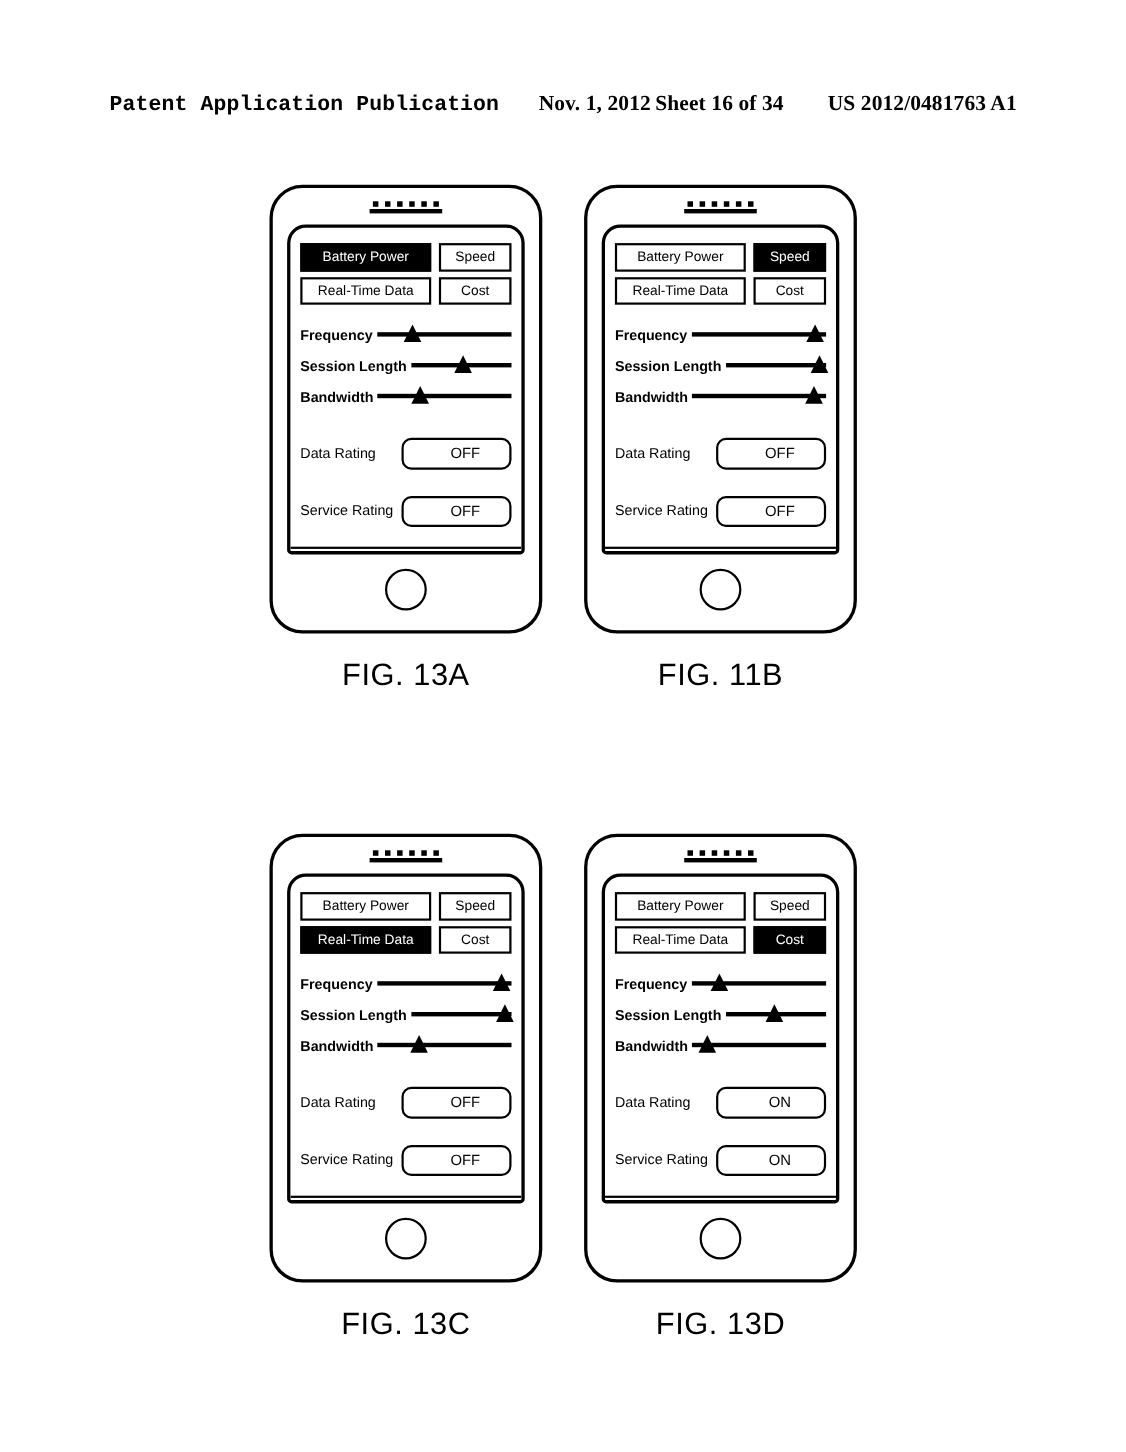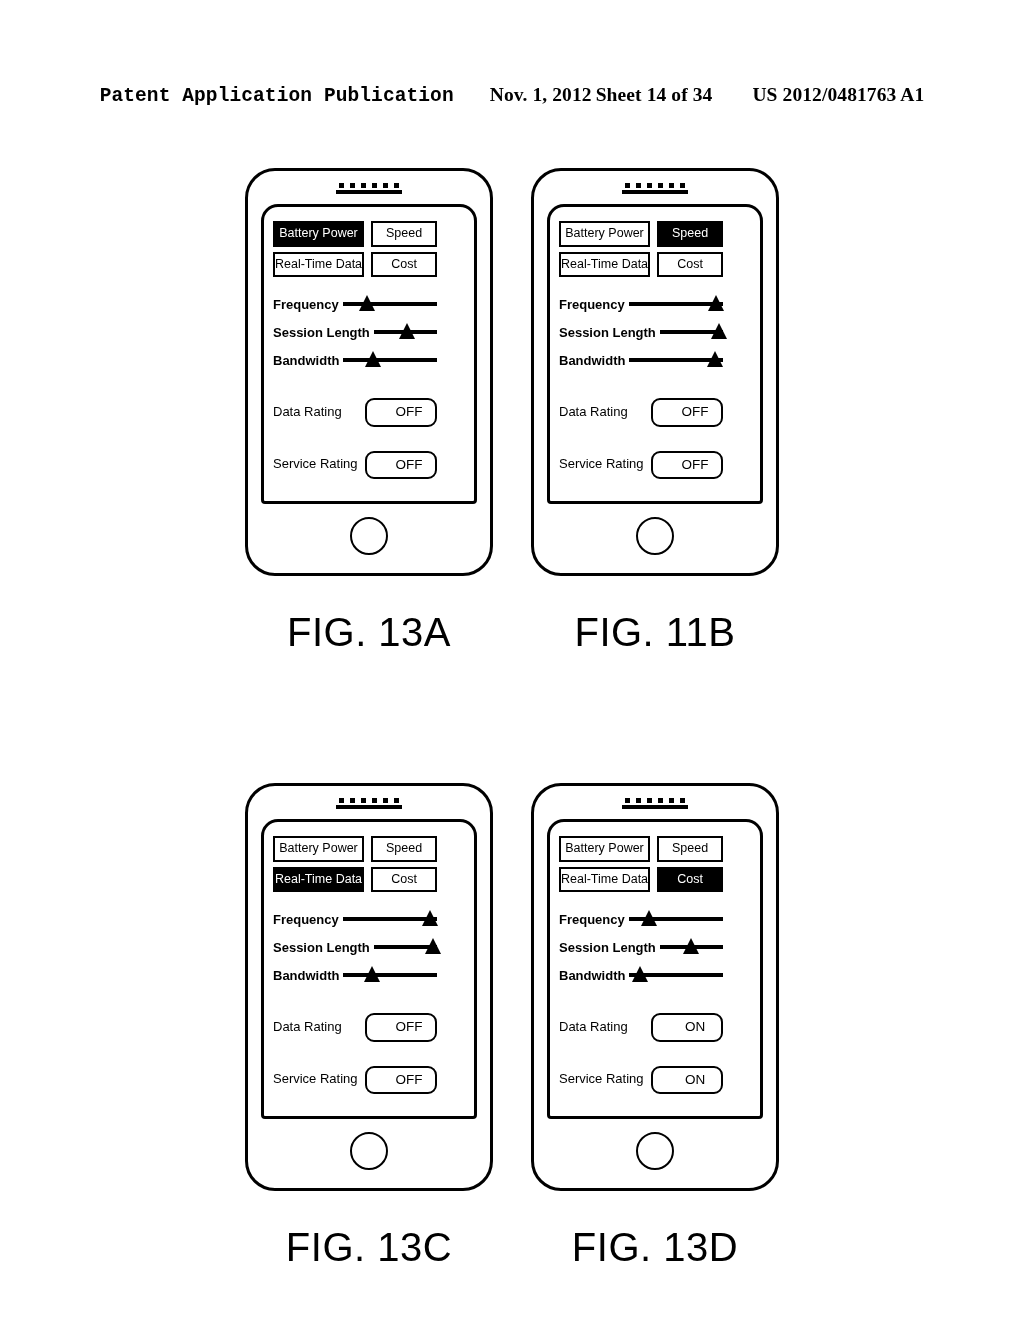--- a/index.html
+++ b/index.html
@@ -50,22 +50,22 @@
   }
   .fig-row.row-2 { margin-top: 128px; }
   .fig-cell {
     display: flex;
     flex-direction: column;
     align-items: center;
   }
   .fig-cell.cell-left { margin-right: 38px; }
 
   .fig-caption {
-    margin-top: 34px;
-    font-size: 40px;
+    margin-top: 22px;
+    font-size: 28px;
     letter-spacing: 0.5px;
     font-family: "Liberation Sans", sans-serif;
   }
 
   
   .phone {
     position: relative;
     width: 248px;
     height: 408px;
     border: 3.5px solid #000;
@@ -107,21 +107,21 @@
     position: absolute;
     top: 33px;
     left: 13px;
     right: 13px;
     height: 300px;
     border: 3.5px solid #000;
     border-radius: 17px 17px 4px 4px;
     box-sizing: border-box;
     overflow: hidden;
     display: flex;
-    flex-direction: row;
+    flex-direction: column;
     gap: 12px;
   }
 
   .screen-body {
     flex: 1 1 auto;
     padding: 14px 9px 0 9px;
     display: flex;
     flex-direction: column;
     box-sizing: border-box;
   }
@@ -254,21 +254,21 @@
     box-sizing: border-box;
     background: #fff;
   }
 </style>
 </head>
 <body>
 
 <div class="patent-header">
   <span class="seg seg-pub">Patent Application Publication</span>
   <span class="seg seg-date">Nov. 1, 2012</span>
-  <span class="seg seg-sheet">Sheet 14 of 34</span>
+  <span class="seg seg-sheet">Sheet 16 of 34</span>
   <span class="seg seg-num">US 2012/0481763 A1</span>
 </div>
 
 <div class="figures">
 
   <div class="fig-row row-1">
 
     <div class="fig-cell cell-left">
       <div class="phone">
         <div class="speaker">

